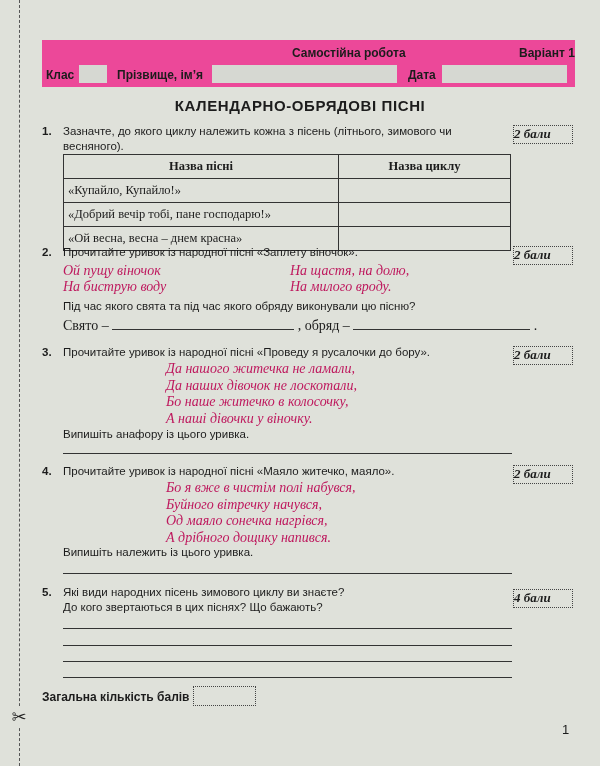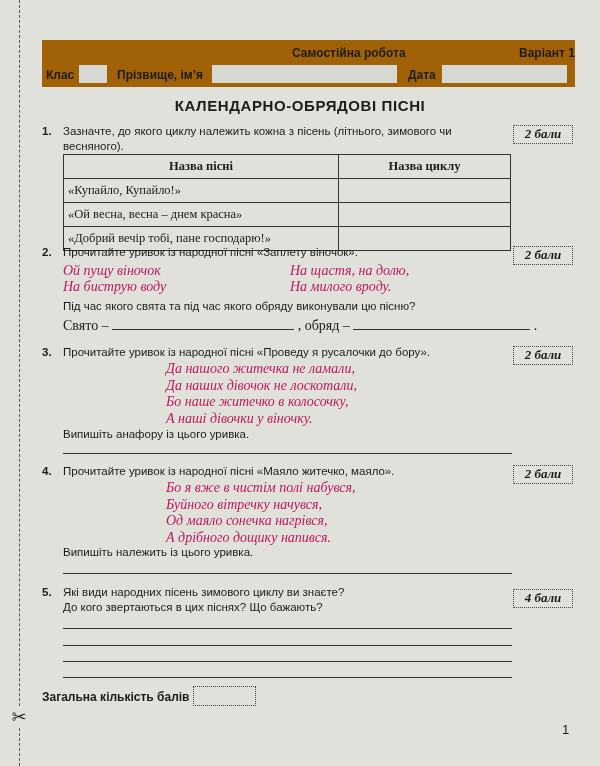--- a/index.html
+++ b/index.html
@@ -14,37 +14,37 @@
     position: absolute; left: 19px; top: 0; width: 0; height: 766px;
     border-left: 1px dashed #555;
   }
   .scissors {
     position: absolute; left: 10px; top: 706px; width: 18px; height: 22px;
     background: #dfe1da; font-size: 18px; line-height: 22px; text-align: center; color: #222;
   }
   
   .hdr {
     position: absolute; left: 42px; top: 40px; width: 533px; height: 47px;
-    background: #a16207;
+    background: #ec4899;
   }
   .hdr .title { position: absolute; left: 250px; top: 6px; font-size: 12px; font-weight: bold; }
   .hdr .variant { position: absolute; left: 430px; top: 6px; font-size: 12px; font-weight: bold; margin-left: 47px; }
   .hdr .lbl { position: absolute; top: 28px; font-size: 12px; font-weight: bold; }
   .hdr .fld { position: absolute; top: 25px; height: 18px; background: #d6d8d2; }
   .main-title {
     position: absolute; left: 0; width: 600px; top: 97px; text-align: center;
     font-size: 15px; font-weight: bold; letter-spacing: 0.6px;
   }
   .q { position: absolute; left: 42px; width: 470px; font-size: 11.5px; line-height: 15px; }
   .q .num { position: absolute; left: 0; top: 0; font-weight: bold; }
   .q .txt { position: absolute; left: 21px; width: 440px; }
   .score {
     position: absolute; left: 513px; width: 60px; height: 19px;
     border: 1.5px dotted #444; font-family: "Liberation Serif", serif;
-    font-style: italic; font-weight: bold; font-size: 13px; text-align: center; line-height: 16px;
+    font-style: italic; font-weight: bold; font-size: 13px; line-height: 16px;
   }
   table.songs {
     position: absolute; left: 63px; top: 154px; width: 448px; border-collapse: collapse;
     font-family: "Liberation Serif", "DejaVu Serif", serif; font-size: 12.5px;
   }
   table.songs td, table.songs th { border: 1px solid #333; height: 21px; padding: 4px 4px; }
   table.songs th { font-weight: bold; text-align: center; }
   table.songs td.c1 { width: 275px; }
   .poem {
     position: absolute; font-family: "Liberation Serif", "DejaVu Serif", serif;
@@ -86,25 +86,25 @@
   <tbody>
       <tr>
     <th>Назва пісні</th>
     <th>Назва циклу</th>
   </tr>
   <tr>
     <td class="c1">«Купайло, Купайло!»</td>
     <td></td>
   </tr>
   <tr>
-    <td class="c1">«Ой весна, весна – днем красна»</td>
+    <td class="c1">«Добрий вечір тобі, пане господарю!»</td>
     <td></td>
   </tr>
   <tr>
-    <td class="c1">«Добрий вечір тобі, пане господарю!»</td>
+    <td class="c1">«Ой весна, весна – днем красна»</td>
     <td></td>
   </tr>
 </tbody>
   </table>
 
 <div class="q" style="top:245px">
   <span class="num">2.</span>
   <span class="txt">Прочитайте уривок із народної пісні «Заплету віночок».</span>
 </div>
 <div class="score" style="top:246px">2 бали</div>

